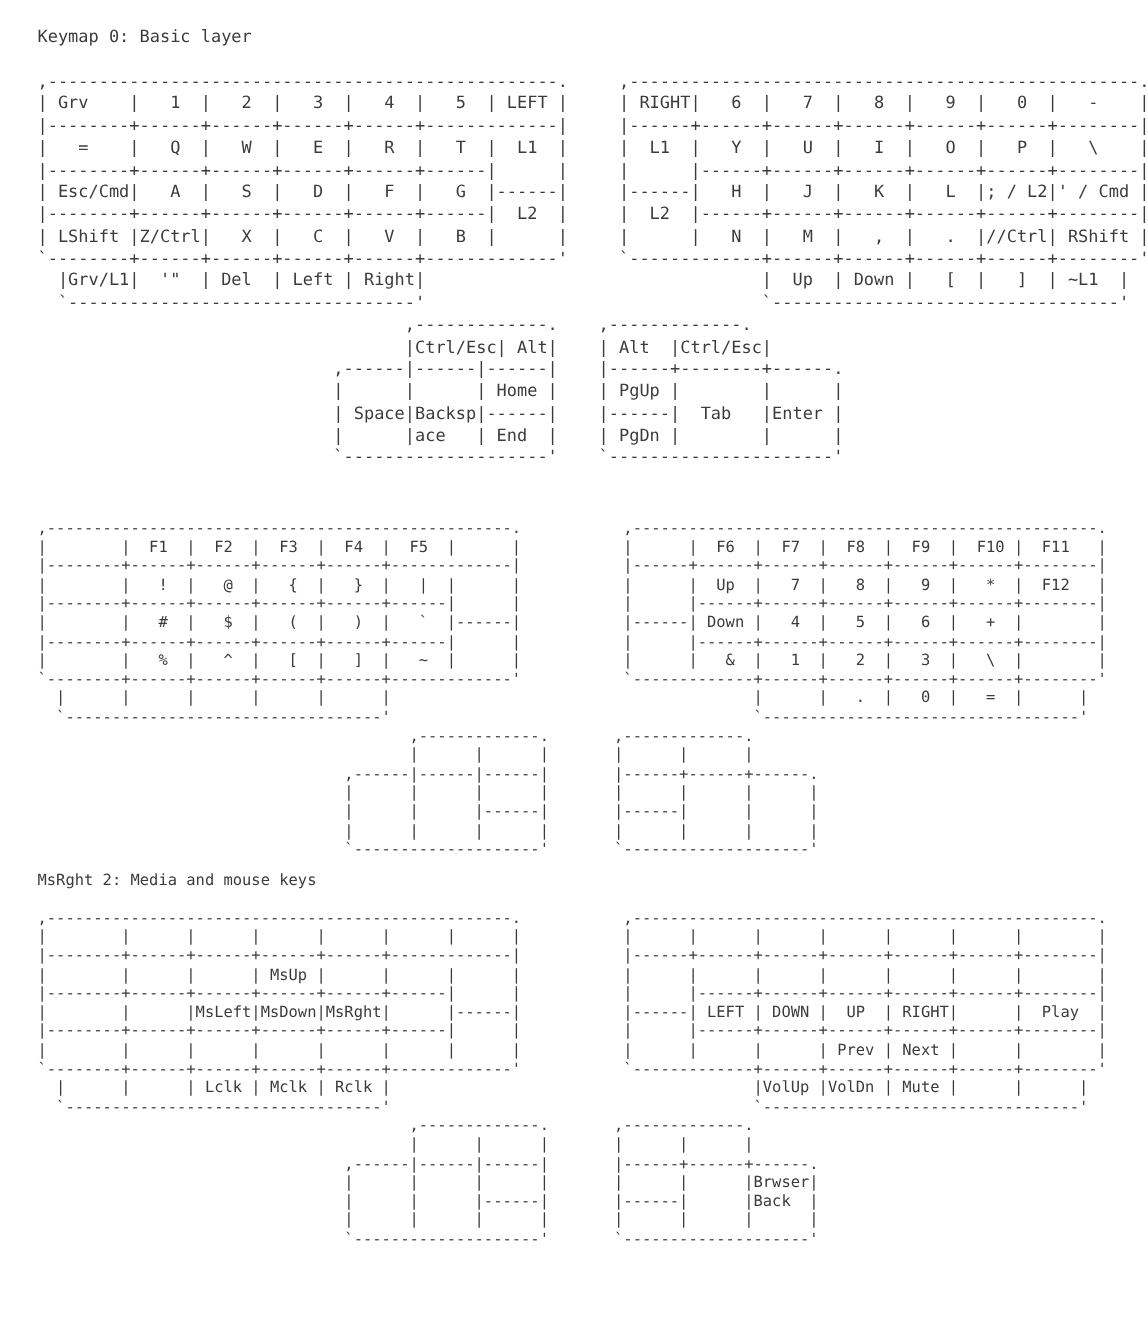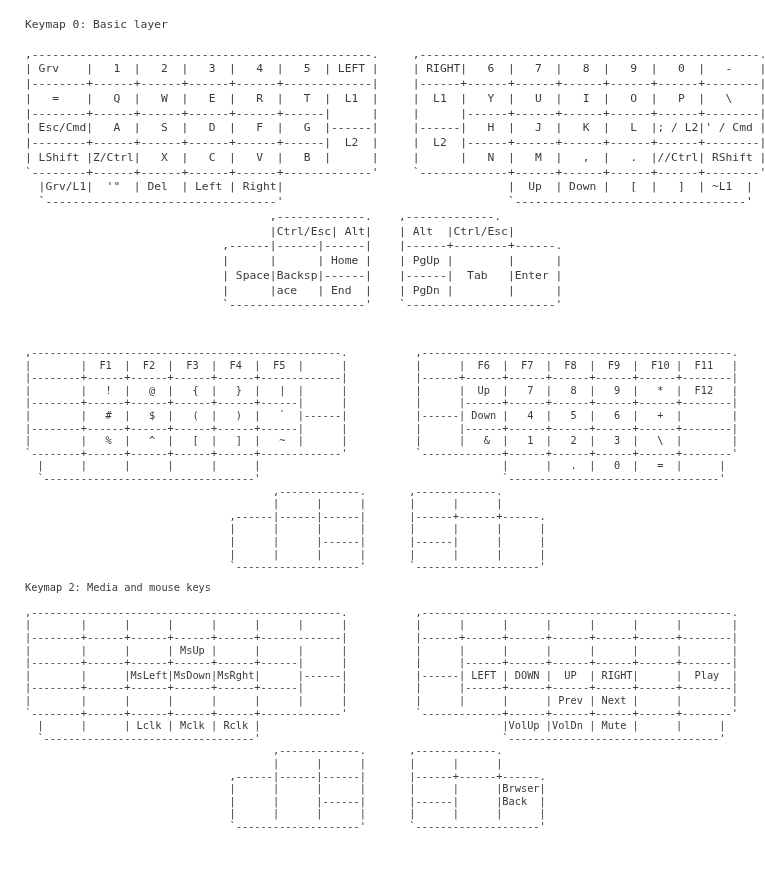--- a/index.html
+++ b/index.html
@@ -76,21 +76,21 @@
                                         ,-------------.       ,-------------.
                                         |      |      |       |      |      |
                                  ,------|------|------|       |------+------+------.
                                  |      |      |      |       |      |      |      |
                                  |      |      |------|       |------|      |      |
                                  |      |      |      |       |      |      |      |
                                  `--------------------'       `--------------------'</pre>
   </section>
 
   <section class="section-2">
-    <pre class="size-sm">Keymap 2: Media and mouse keys</pre>
+    <pre class="size-sm">MsRght 2: Media and mouse keys</pre>
     <pre class="size-sm art-sm">,--------------------------------------------------.           ,--------------------------------------------------.
 |        |      |      |      |      |      |      |           |      |      |      |      |      |      |        |
 |--------+------+------+------+------+-------------|           |------+------+------+------+------+------+--------|
 |        |      |      | MsUp |      |      |      |           |      |      |      |      |      |      |        |
 |--------+------+------+------+------+------|      |           |      |------+------+------+------+------+--------|
 |        |      |MsLeft|MsDown|MsRght|      |------|           |------| LEFT | DOWN |  UP  | RIGHT|      |  Play  |
 |--------+------+------+------+------+------|      |           |      |------+------+------+------+------+--------|
 |        |      |      |      |      |      |      |           |      |      |      | Prev | Next |      |        |
 `--------+------+------+------+------+-------------'           `-------------+------+------+------+------+--------'
   |      |      | Lclk | Mclk | Rclk |                                       |VolUp |VolDn | Mute |      |      |

